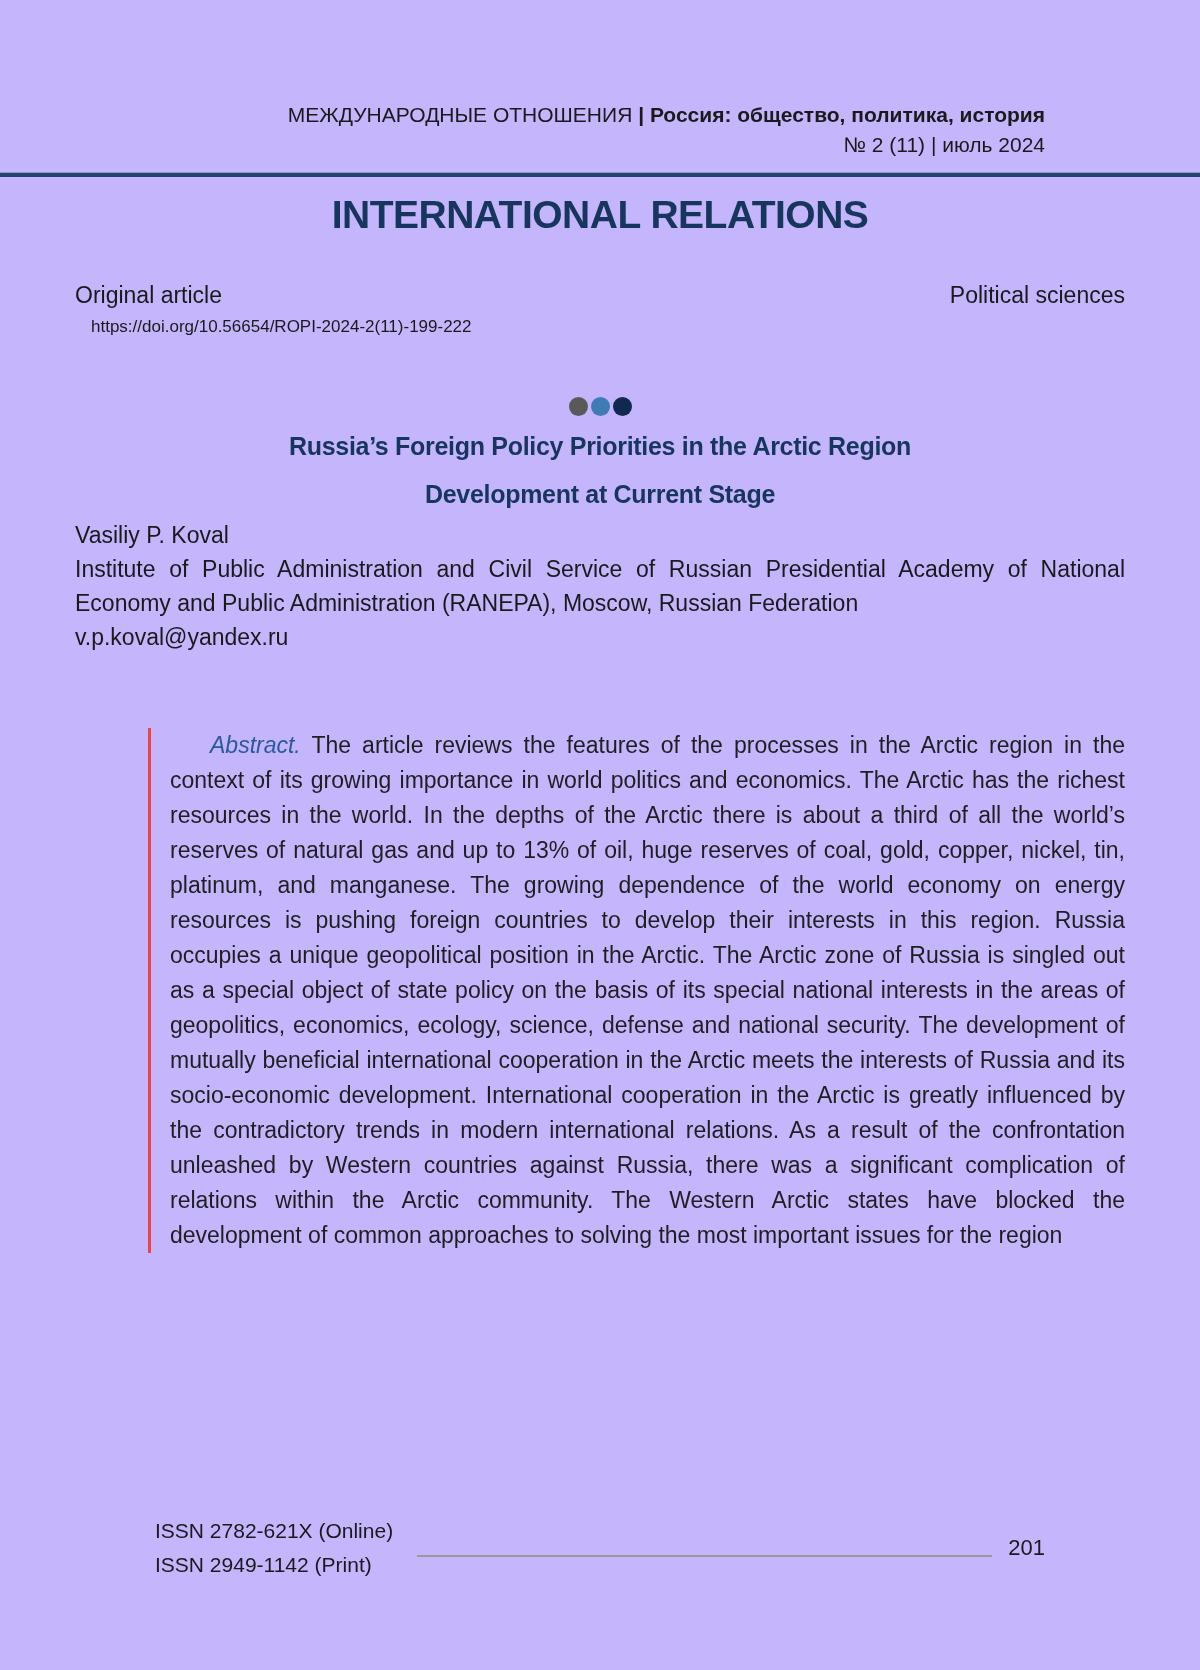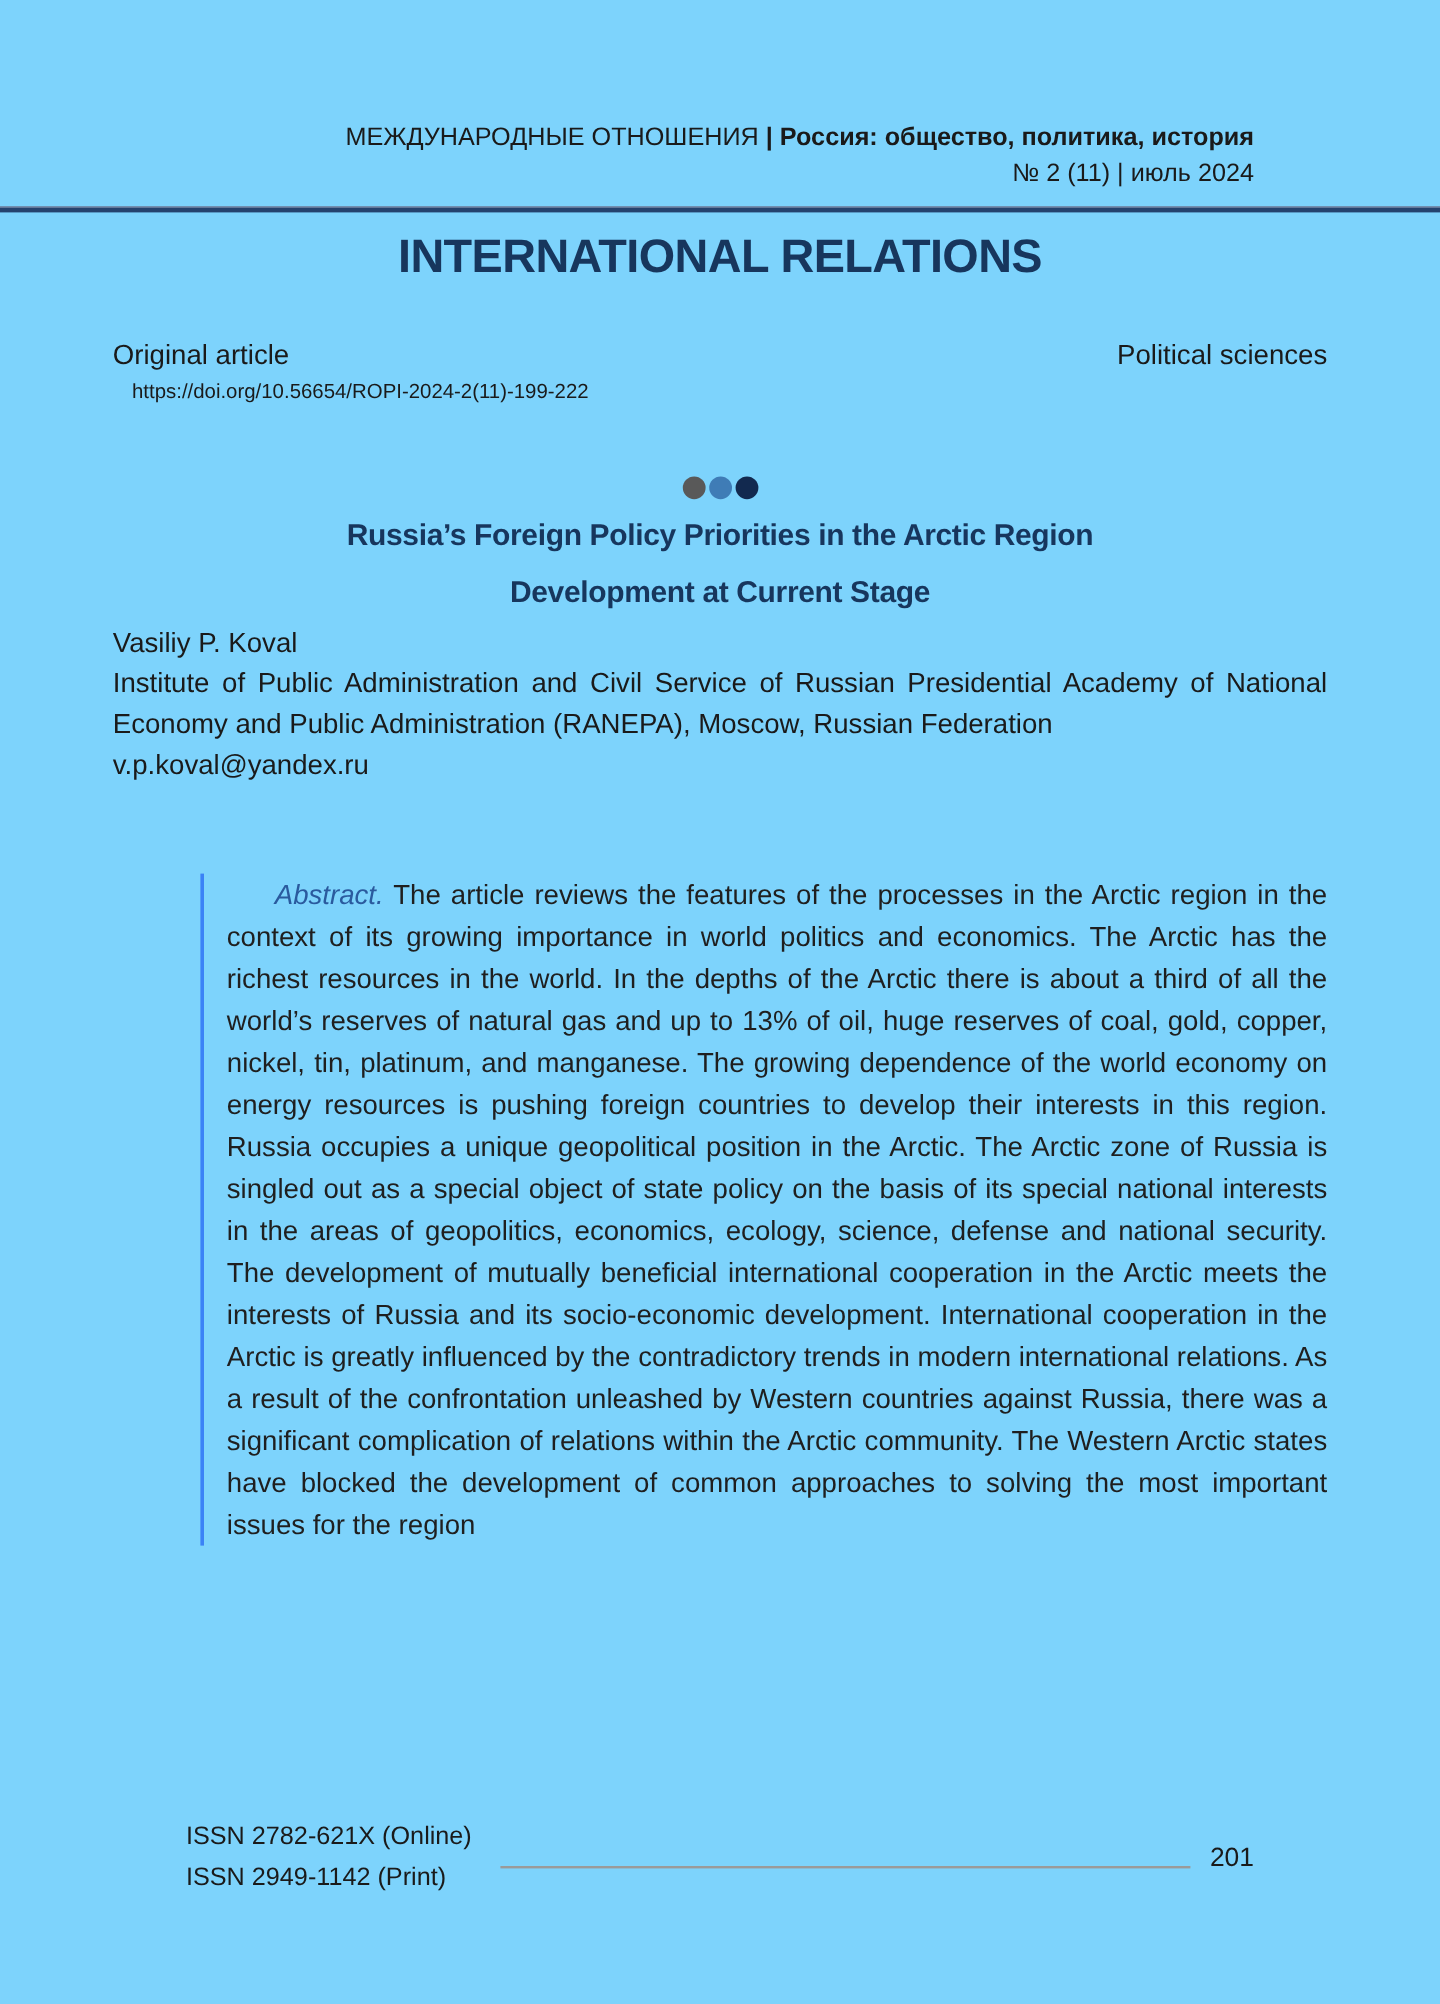--- a/index.html
+++ b/index.html
@@ -1,20 +1,20 @@
 <!DOCTYPE html>
 <html><head>
 <meta charset="utf-8">
 <style>
   * { margin: 0; padding: 0; box-sizing: border-box; }
   html, body { background: #ffffff; }
   .page {
     width: 1200px;
     height: 1670px;
-    background: #7dd3fc;
+    background: #c4b5fd;
     font-family: "Liberation Sans", sans-serif;
     color: #1a1a1a;
     position: relative;
     overflow: hidden;
   }
   
   .header-meta {
     padding: 100px 155px 0 155px;
     text-align: right;
     font-size: 21px;
@@ -31,21 +31,21 @@
   }
   .section-heading {
     margin-top: 16px;
     text-align: center;
     font-size: 39px;
     font-weight: bold;
     letter-spacing: -0.5px;
     color: #17365d;
   }
   
-  .content { padding: 0 94px; }
+  .content { padding: 0 75px; }
   .meta-row {
     margin-top: 42px;
     display: flex;
     justify-content: space-between;
     font-size: 23px;
     line-height: 32px;
   }
   .doi { font-size: 17px; line-height: 32px; color: #1a1a1a; margin-left: 16px; }
   
   .dots {
@@ -73,21 +73,21 @@
   
   .author-block {
     font-size: 23px;
     line-height: 34px;
   }
   .author-affiliation { text-align: justify; }
   
   .abstract-block {
     margin-top: 74px;
     margin-left: 73px;
-    border-left: 3px solid #3b82f6;
+    border-left: 3px solid #ef4444;
     padding-left: 19px;
   }
   .abstract-text {
     font-size: 23px;
     line-height: 35px;
     text-align: justify;
     text-indent: 40px;
     color: #1f1f1f;
   }
   .abstract-label {

